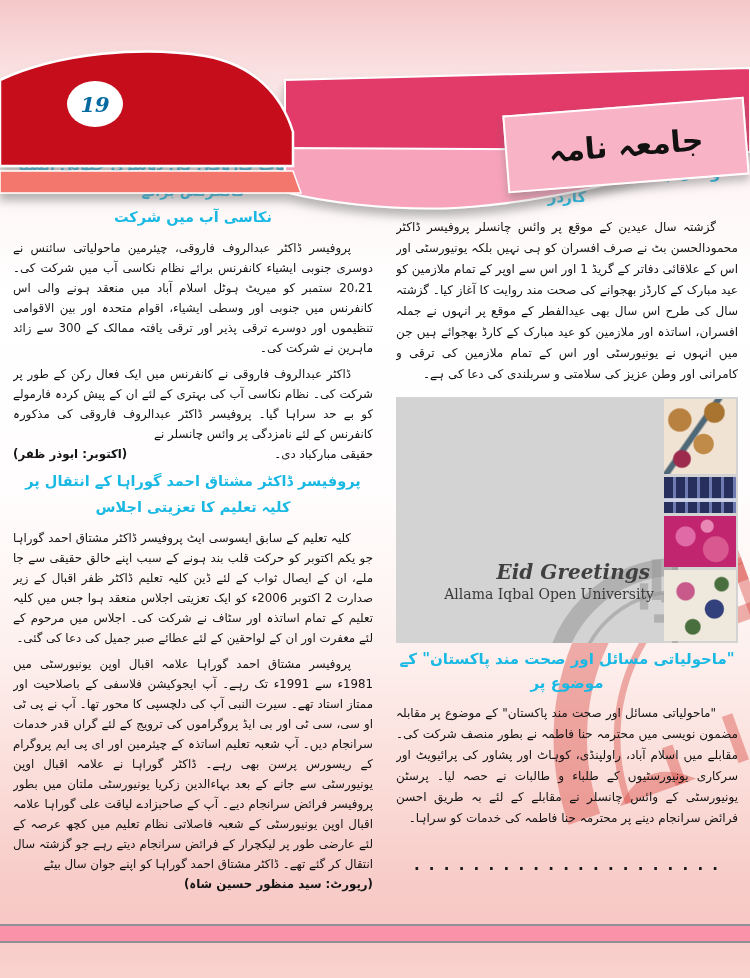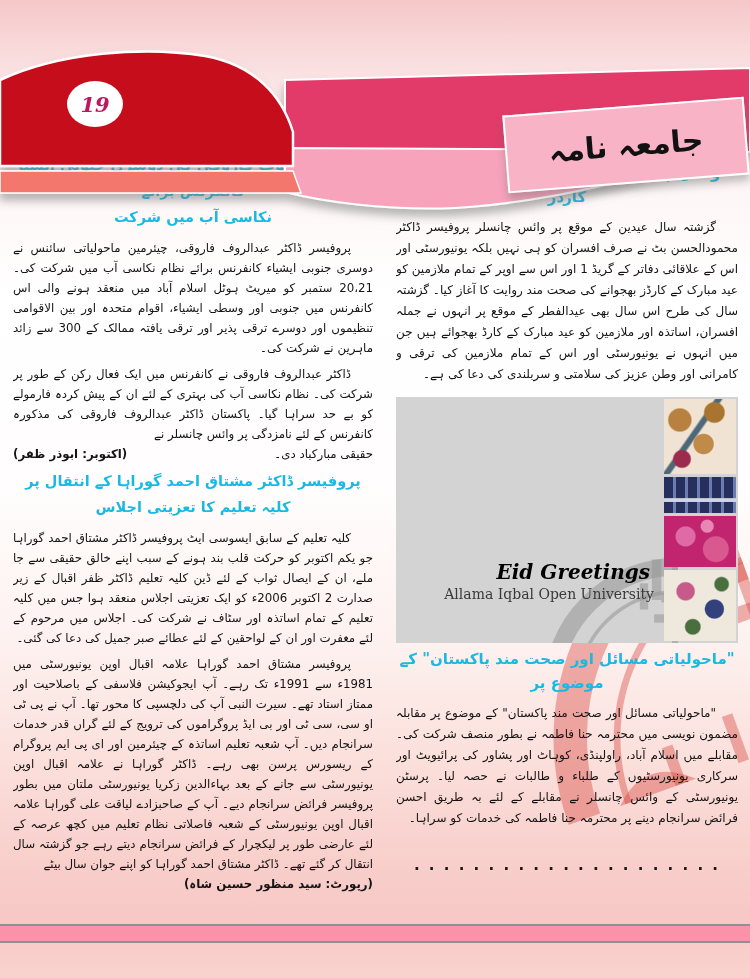--- a/index.html
+++ b/index.html
@@ -13,21 +13,21 @@
   .masthead-box{
     position:absolute;left:505px;top:106px;width:238px;height:74px;z-index:4;
     background:#f9b3c6;border:2px solid #fff;transform:rotate(-4.5deg);
     display:flex;align-items:center;justify-content:center;
     box-shadow:0 6px 8px rgba(110,110,110,.45);
   }
   .masthead-box span{font-size:30px;font-weight:bold;color:#111;direction:rtl;}
   .page-num{
     position:absolute;left:67px;top:81px;width:56px;height:46px;z-index:5;
     background:#fff;border-radius:50%;display:flex;align-items:center;justify-content:center;
-    font-family:"DejaVu Serif",serif;font-style:italic;font-weight:bold;font-size:21px;color:#be185d;
+    font-family:"DejaVu Serif",serif;font-style:italic;font-weight:bold;font-size:21px;color:#0369a1;
   }
   
   .watermark{
     position:absolute;left:145px;top:275px;width:580px;height:580px;z-index:1;
     color:rgba(214,66,57,0.40);transform:rotate(-20deg);
   }
   
   .col{position:absolute;z-index:2;direction:rtl;color:#141414;}
   .col-left{left:13px;top:152px;width:360px;height:786px;overflow:hidden;
             font-size:11.8px;line-height:20px;}
@@ -36,21 +36,21 @@
   .head{color:#1ab9e4;font-weight:bold;text-align:center;margin:0 0 8px 0;}
   .col-left .head{font-size:14.5px;line-height:26px;}
   .col-right .head{font-size:15px;line-height:24px;}
   .head2{margin-top:4px;}
   .col p{margin:6px 0 0 0;text-align:justify;text-indent:22px;}
   .tail-line{display:flex;justify-content:space-between;direction:rtl;margin-top:0;}
   .tail-line .reporter{font-weight:bold;}
   
   .eid-card{position:relative;margin-top:12px;width:342px;height:246px;background:#d3d3d3;overflow:hidden;direction:ltr;}
   .card-seal{position:absolute;left:-28px;top:-14px;width:310px;height:310px;color:rgba(150,150,150,0.55);}
-  .eid-title{position:absolute;right:88px;bottom:60px;color:#000000;
+  .eid-title{position:absolute;right:88px;bottom:60px;color:#404040;
              font-family:"DejaVu Serif",serif;font-style:italic;font-weight:bold;font-size:20px;}
   .eid-sub{position:absolute;right:84px;bottom:38px;color:#3a3a3a;
            font-family:"DejaVu Serif",serif;font-size:14px;}
   .pattern-strip{position:absolute;right:2px;top:2px;width:72px;height:242px;
                  display:flex;flex-direction:column;gap:3px;}
   .tile{width:72px;}
   .tile1{height:76px;background:
       radial-gradient(circle at 22% 28%,#b9813f 14%,transparent 16%),
       radial-gradient(circle at 70% 18%,#a8742f 12%,transparent 14%),
       radial-gradient(circle at 55% 60%,#c08a48 16%,transparent 18%),
@@ -139,21 +139,21 @@
   <div class="masthead-box">
     <span>جامعہ نامہ</span>
   </div>
 
   <div class="col col-left">
     <div class="head">
       <div>ڈاکٹر عبدالروف فاروقی کی دوسری جنوبی ایشیا کانفرنس برائے</div>
       <div>نکاسی آب میں شرکت</div>
     </div>
     <p>پروفیسر ڈاکٹر عبدالروف فاروقی، چیئرمین ماحولیاتی سائنس نے دوسری جنوبی ایشیاء کانفرنس برائے نظام نکاسی آب میں شرکت کی۔ 20،21 ستمبر کو میریٹ ہوٹل اسلام آباد میں منعقد ہونے والی اس کانفرنس میں جنوبی اور وسطی ایشیاء، اقوام متحدہ اور بین الاقوامی تنظیموں اور دوسرے ترقی پذیر اور ترقی یافتہ ممالک کے 300 سے زائد ماہرین نے شرکت کی۔</p>
-    <p>ڈاکٹر عبدالروف فاروقی نے کانفرنس میں ایک فعال رکن کے طور پر شرکت کی۔ نظام نکاسی آب کی بہتری کے لئے ان کے پیش کردہ فارمولے کو بے حد سراہا گیا۔ پاکستان ڈاکٹر عبدالروف فاروقی کی مذکورہ کانفرنس کے لئے نامزدگی پر وائس چانسلر نے</p>
+    <p>ڈاکٹر عبدالروف فاروقی نے کانفرنس میں ایک فعال رکن کے طور پر شرکت کی۔ نظام نکاسی آب کی بہتری کے لئے ان کے پیش کردہ فارمولے کو بے حد سراہا گیا۔ پروفیسر ڈاکٹر عبدالروف فاروقی کی مذکورہ کانفرنس کے لئے نامزدگی پر وائس چانسلر نے</p>
     <div class="tail-line">
       <span class="tail">حقیقی مبارکباد دی۔</span>
       <span class="reporter">(اکتوبر: ابوذر ظفر)</span>
     </div>
 
     <div class="head head2">
       <div>پروفیسر ڈاکٹر مشتاق احمد گوراہا کے انتقال پر کلیہ تعلیم کا تعزیتی اجلاس</div>
     </div>
     <p>کلیہ تعلیم کے سابق ایسوسی ایٹ پروفیسر ڈاکٹر مشتاق احمد گوراہا جو یکم اکتوبر کو حرکت قلب بند ہونے کے سبب اپنے خالق حقیقی سے جا ملے، ان کے ایصال ثواب کے لئے ڈین کلیہ تعلیم ڈاکٹر ظفر اقبال کے زیر صدارت 2 اکتوبر 2006ء کو ایک تعزیتی اجلاس منعقد ہوا جس میں کلیہ تعلیم کے تمام اساتذہ اور سٹاف نے شرکت کی۔ اجلاس میں مرحوم کے لئے مغفرت اور ان کے لواحقین کے لئے عطائے صبر جمیل کی دعا کی گئی۔</p>
     <p>پروفیسر مشتاق احمد گوراہا علامہ اقبال اوپن یونیورسٹی میں 1981ء سے 1991ء تک رہے۔ آپ ایجوکیشن فلاسفی کے باصلاحیت اور ممتاز استاد تھے۔ سیرت النبی آپ کی دلچسپی کا محور تھا۔ آپ نے پی ٹی او سی، سی ٹی اور بی ایڈ پروگراموں کی ترویج کے لئے گراں قدر خدمات سرانجام دیں۔ آپ شعبہ تعلیم اساتذہ کے چیئرمین اور ای پی ایم پروگرام کے ریسورس پرسن بھی رہے۔ ڈاکٹر گوراہا نے علامہ اقبال اوپن یونیورسٹی سے جانے کے بعد بہاءالدین زکریا یونیورسٹی ملتان میں بطور پروفیسر فرائض سرانجام دیے۔ آپ کے صاحبزادے لیاقت علی گوراہا علامہ اقبال اوپن یونیورسٹی کے شعبہ فاصلاتی نظام تعلیم میں کچھ عرصہ کے لئے عارضی طور پر لیکچرار کے فرائض سرانجام دیتے رہے جو گزشتہ سال انتقال کر گئے تھے۔ ڈاکٹر مشتاق احمد گوراہا کو اپنے جوان سال بیٹے</p>

